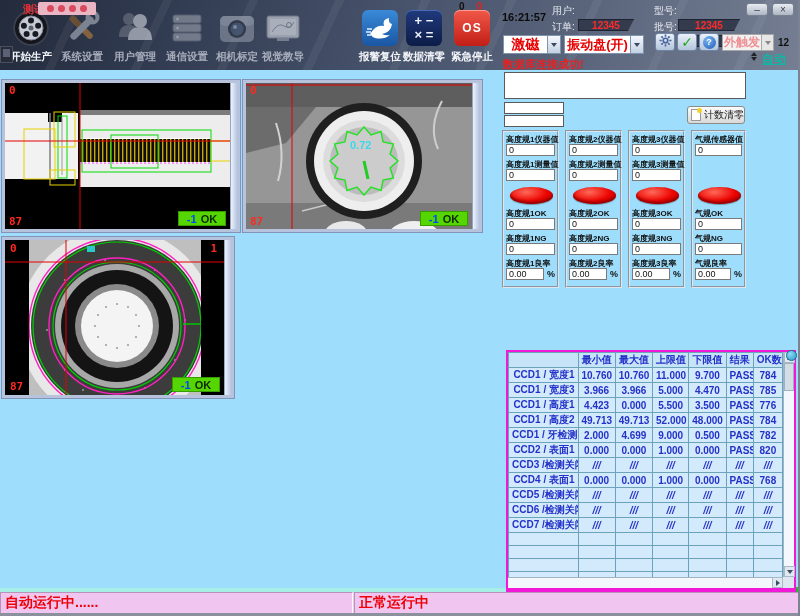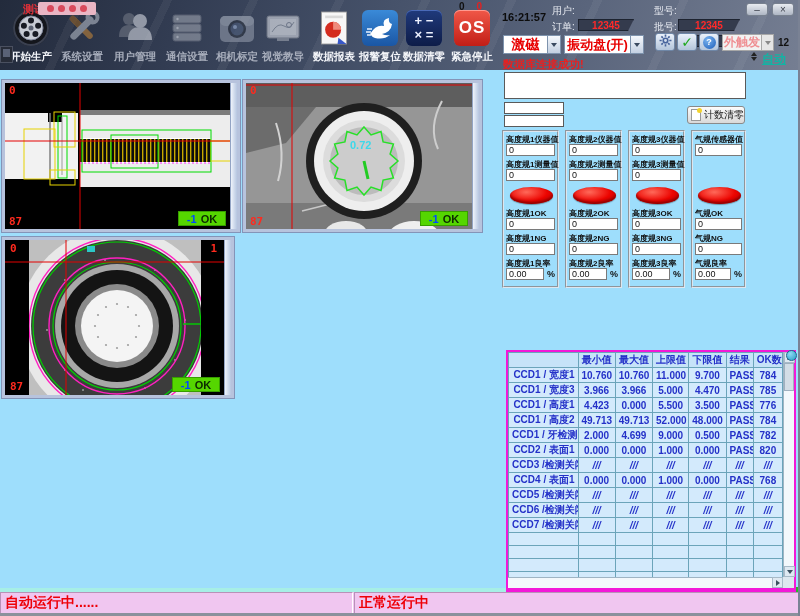--- a/index.html
+++ b/index.html
@@ -20,21 +20,21 @@
   .trayicon:after{content:"";position:absolute;left:2px;top:2px;width:7px;height:8px;background:#5a6276;}
 
   .titem { position:absolute; top:8px; width:52px; height:60px; text-align:center; cursor:pointer; z-index:2;}
   .ticon { width:42px; height:40px; margin:0 auto; display:flex; align-items:center; justify-content:center;}
   .tlabel { font-size:10.5px; font-weight:bold; margin-top:2px; white-space:nowrap;}
   .tlabel.on { color:#f3f5f9; }
   .tlabel.off { color:#a7adbb; }
   .dim { opacity:.62; }
   .sq { width:36px; height:36px; border-radius:6px; display:flex; flex-direction:column; align-items:center; justify-content:center; }
   .calcsq { background:linear-gradient(#203a7c,#0d1c48); color:#eef2ff; font-weight:bold; font-size:13px; line-height:14px; box-shadow:inset 0 1px 0 #4a6ab8;}
-  .stopsq { background:linear-gradient(#f05848,#c21e16); color:#fff; font-weight:bold; font-size:17px; letter-spacing:1px; box-shadow:inset 0 1px 0 #ff9a90;}
+  .stopsq { background:linear-gradient(#f05848,#c21e16); color:#fff; font-weight:bold; font-size:12px; letter-spacing:1px; box-shadow:inset 0 1px 0 #ff9a90;}
   .counters { position:absolute; left:459px; top:1px; font-size:10px; font-weight:bold; z-index:3;}
   .counters .c1{ color:#101010; margin-right:12px;} .counters .c2{ color:#e42020;}
   .clock { position:absolute; left:502px; top:11px; color:#0c0c0c; font-size:11px; font-weight:bold; z-index:3;}
 
   .flabel { position:absolute; color:#e8ebf2; font-size:10px; z-index:3;}
   .fbox { position:absolute; height:12px; background:#343b4d; border:1px solid #1d2330; z-index:3;
           clip-path:polygon(0 0,100% 0,calc(100% - 6px) 100%,0 100%);
           font-size:10px; font-weight:bold; display:flex; align-items:center; justify-content:center;}
   .fgray{ color:#9aa2b0;margin-top:32px;} .fred{ color:#ff2a2a;}
 
@@ -213,32 +213,20 @@
           <rect x="4" y="8" width="32" height="22" rx="2" fill="#d4d8e0" stroke="#8a8f9a"></rect>
           <rect x="7" y="11" width="26" height="16" fill="#eceff4"></rect>
           <path d="M9 24 q6 -10 12 -6 q6 4 10 -4" stroke="#98a0ac" fill="none"></path>
           <circle cx="26" cy="17" r="2.5" fill="none" stroke="#8890a0"></circle>
           <rect x="14" y="30" width="12" height="3" fill="#9aa0ac"></rect>
         </svg>
       </div>
       <div class="tlabel off">视觉教导</div>
     </div>
 
-    <div class="titem" style="left:308px">
-      <div class="ticon">
-        <svg width="32" height="40" viewBox="0 0 36 40">
-          <rect x="4" y="2" width="28" height="36" fill="#f7f7f7" stroke="#9a9a9a"></rect>
-          <rect x="8" y="6" width="20" height="3" fill="#d9d9d9"></rect>
-          <circle cx="17" cy="22" r="9" fill="#d42c20"></circle>
-          <path d="M17 22 L26 22 A9 9 0 0 0 17 13 Z" fill="#ef8a7c"></path>
-          <path d="M23 31 L32 38 L22 38 Z" fill="#3858c8"></path>
-        </svg>
-      </div>
-      <div class="tlabel on">数据报表</div>
-    </div>
 
     <div class="titem" style="left:354px">
       <div class="ticon">
         <svg width="36" height="36" viewBox="0 0 36 36">
           <defs>
               <linearGradient id="bgr" x1="0" y1="0" x2="0" y2="1">
             <stop offset="0" stop-color="#3a8ad8"></stop>
                 <stop offset="1" stop-color="#1a56a4"></stop>
               </linearGradient>
             </defs>

